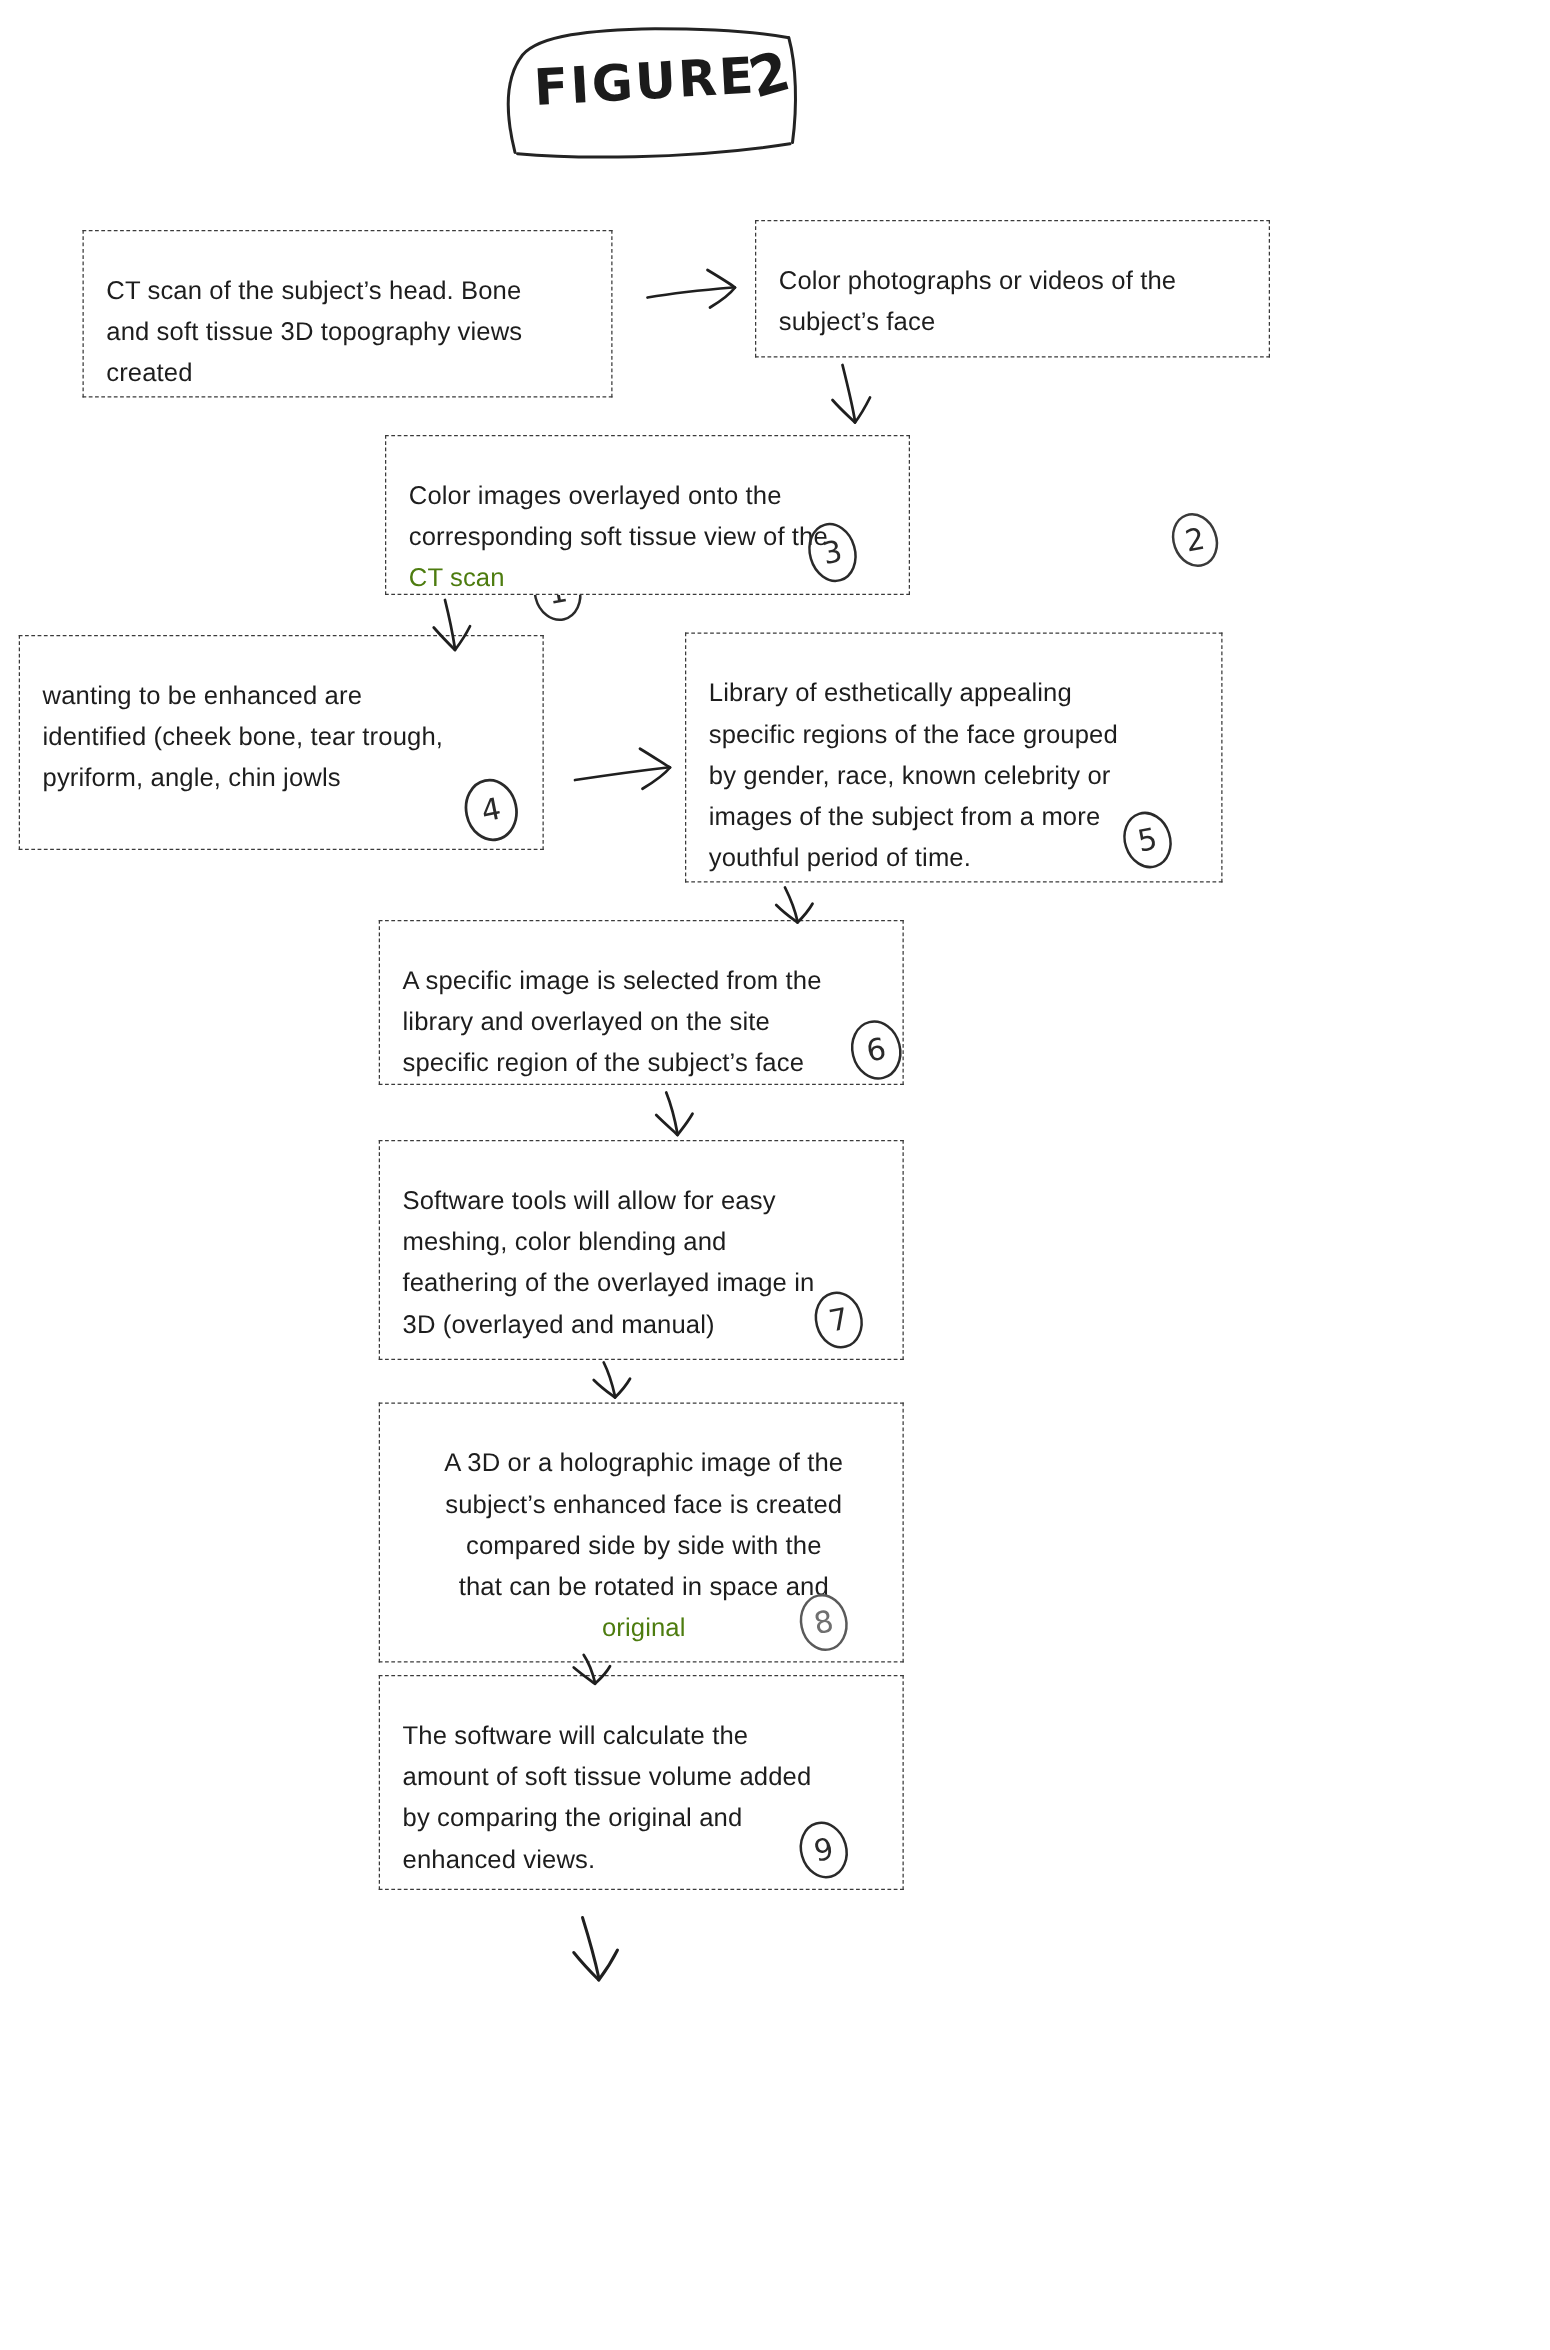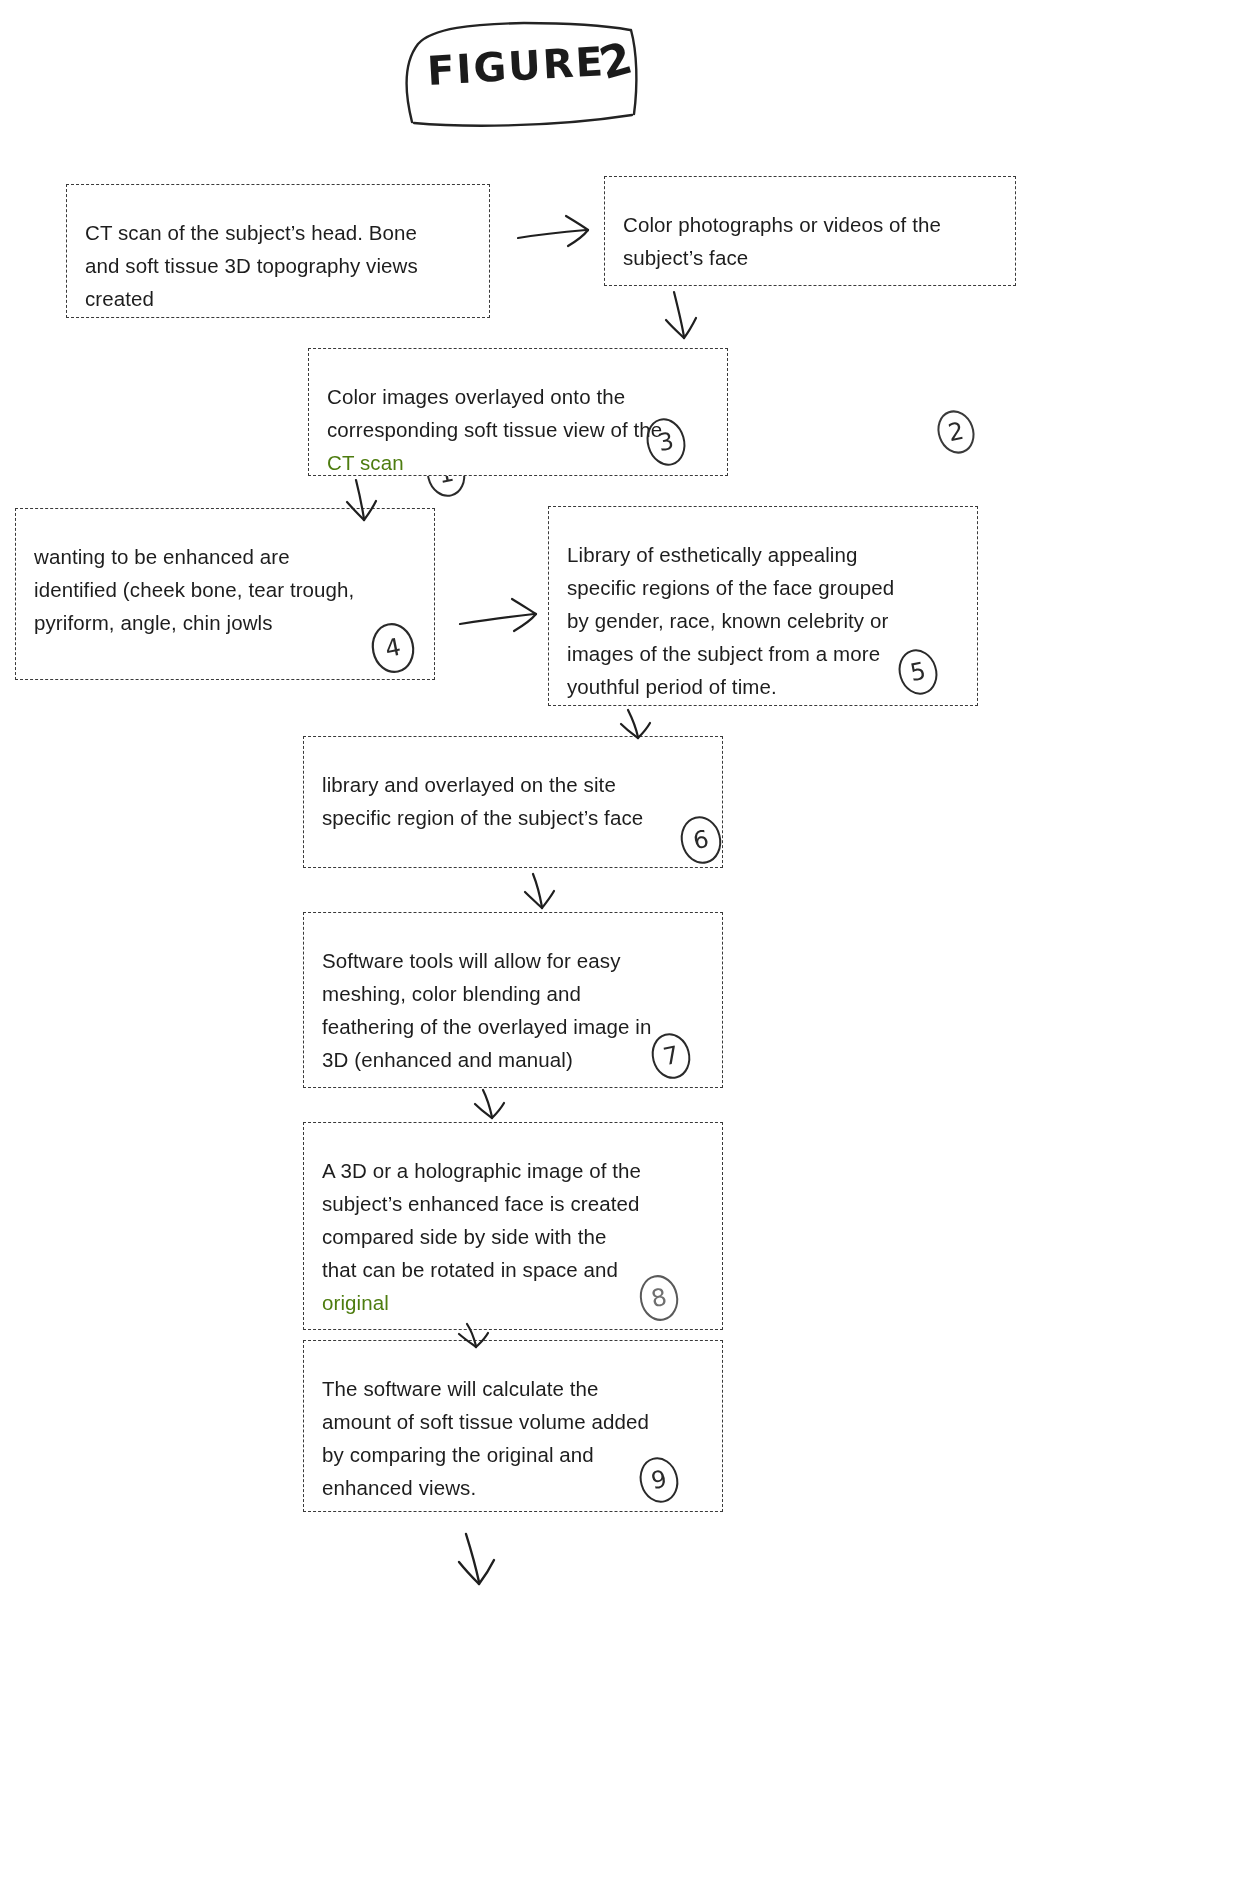--- a/index.html
+++ b/index.html
@@ -163,47 +163,48 @@
     <div class="refnum" style="left:342px;top:138px;">
       <svg width="54" height="54" viewBox="0 0 54 54">
         <ellipse cx="27" cy="27" rx="18" ry="22" fill="none" stroke="#2a2a2a" stroke-width="2" transform="rotate(-18 27 27)"></ellipse>
       </svg>
       <div class="n">5</div>
     </div>
   </div>
 
   <div class="box" style="left:303px;top:736px;width:420px;height:132px;">
     <div class="txt">
+      <div>A specific image is selected from the</div>
       <div>library and overlayed on the site</div>
       <div>specific region of the subject’s face</div>
     </div>
     <div class="refnum" style="left:370px;top:76px;">
       <svg width="54" height="54" viewBox="0 0 54 54">
         <ellipse cx="27" cy="27" rx="19" ry="23" fill="none" stroke="#2a2a2a" stroke-width="2" transform="rotate(-14 27 27)"></ellipse>
       </svg>
       <div class="n">6</div>
     </div>
   </div>
 
   <div class="box" style="left:303px;top:912px;width:420px;height:176px;">
     <div class="txt">
       <div>Software tools will allow for easy</div>
       <div>meshing, color blending and</div>
       <div>feathering of the overlayed image in</div>
-      <div>3D (enhanced and manual)</div>
+      <div>3D (overlayed and manual)</div>
     </div>
     <div class="refnum" style="left:340px;top:116px;">
       <svg width="54" height="54" viewBox="0 0 54 54">
         <ellipse cx="27" cy="27" rx="18" ry="22" fill="none" stroke="#2a2a2a" stroke-width="2" transform="rotate(-15 27 27)"></ellipse>
       </svg>
       <div class="n">7</div>
     </div>
   </div>
 
-  <div class="box" style="left:303px;top:1122px;width:420px;height:208px;">
+  <div class="box" style="left:303px;top:1122px;width:420px;height:208px;text-align:center;">
     <div class="txt">
       <div>A 3D or a holographic image of the</div>
       <div>subject’s enhanced face is created</div>
       <div>compared side by side with the</div>
       <div>that can be rotated in space and</div>
       <div><span class="faded">original</span></div>
     </div>
     <div class="refnum pale" style="left:328px;top:148px;">
       <svg width="54" height="54" viewBox="0 0 54 54">
         <ellipse cx="27" cy="27" rx="18" ry="22" fill="none" stroke="#5a5a5a" stroke-width="2" transform="rotate(-12 27 27)"></ellipse>

